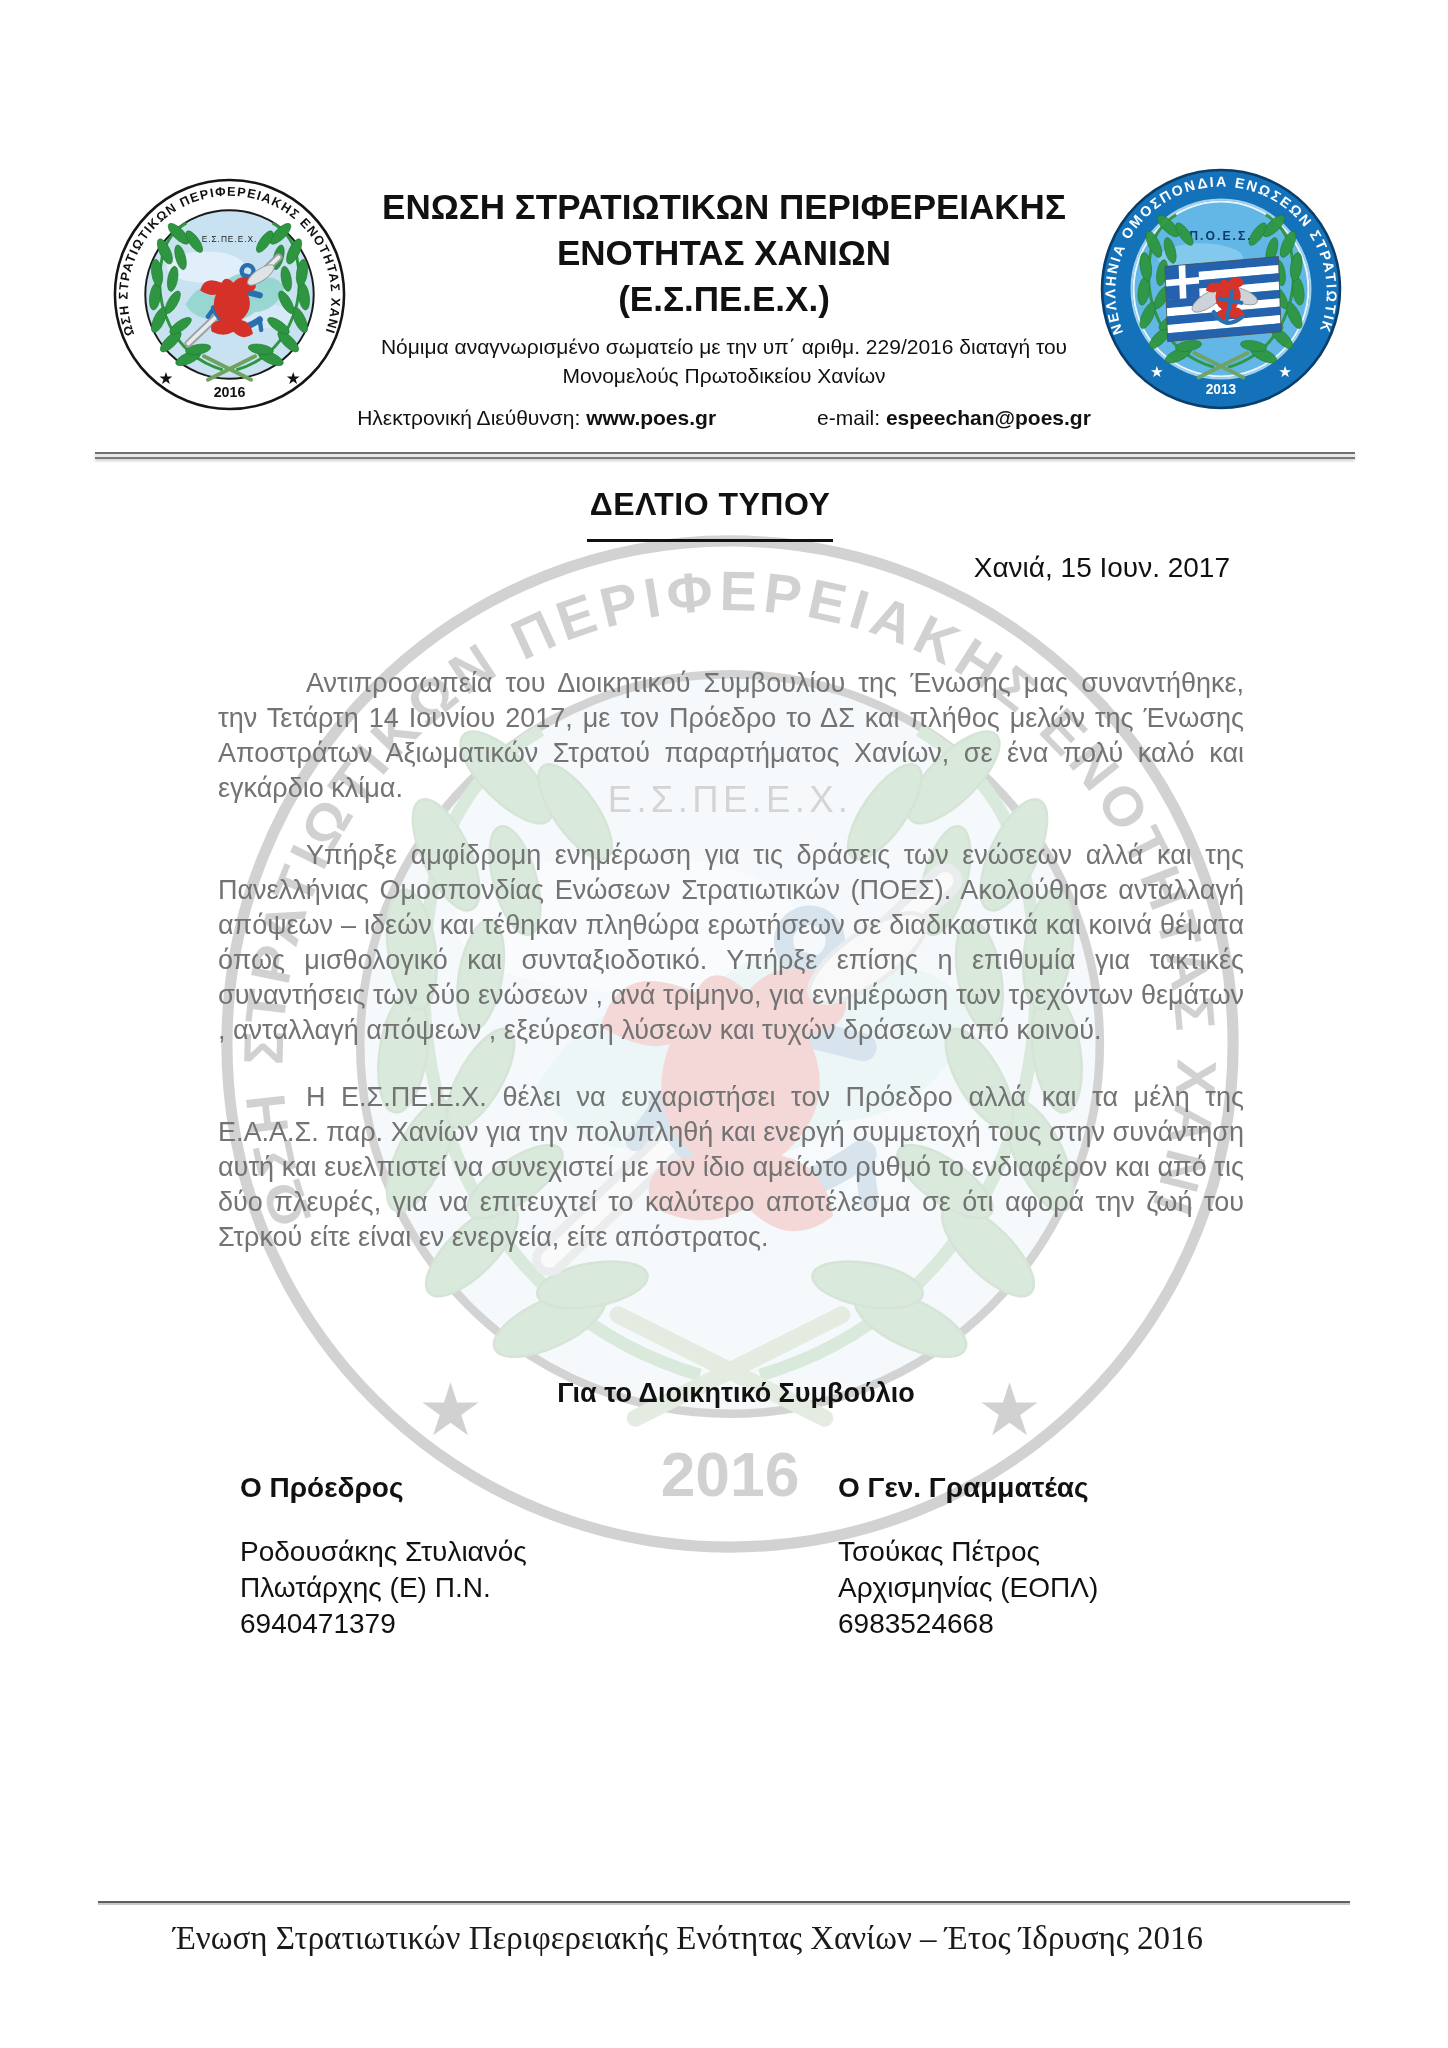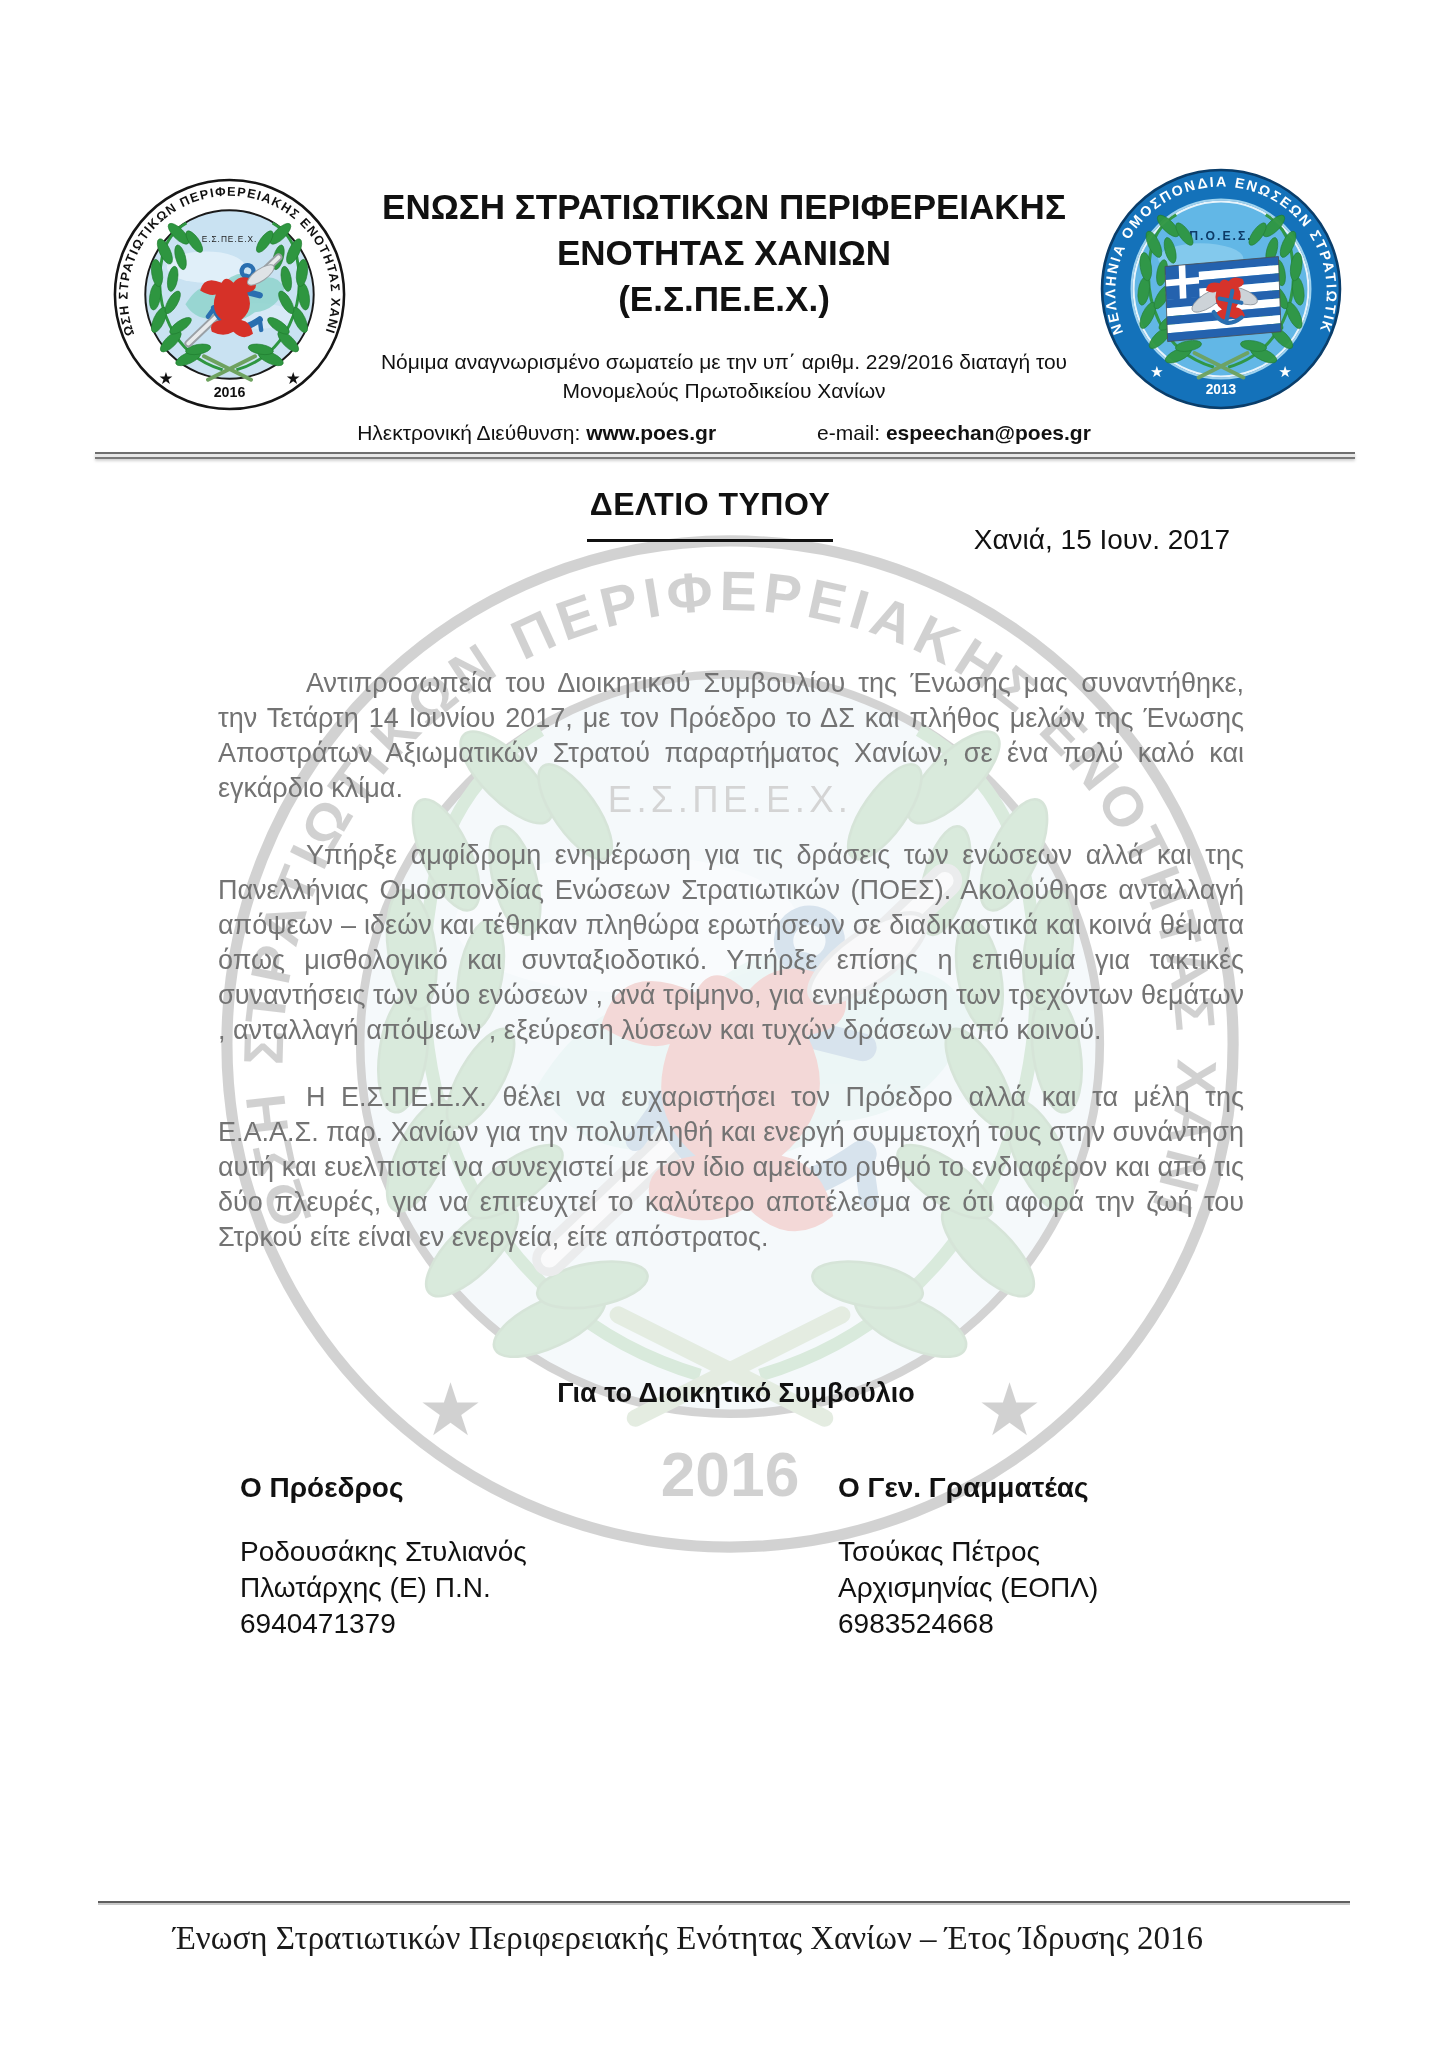--- a/index.html
+++ b/index.html
@@ -8,35 +8,35 @@
     background:#ffffff; overflow:hidden;
     font-family:"Liberation Sans", sans-serif; color:#111;
   }
   .abs{position:absolute;}
   
   .logo-left{left:112px; top:177px; width:235px; height:235px;}
   .logo-right{left:1099px; top:167px; width:244px; height:244px;}
   .header-center{left:354px; top:184px; width:740px; text-align:center; z-index:2;}
   .org-title{font-size:35px; font-weight:bold; line-height:46px; letter-spacing:0;}
   .org-abbr{font-size:35px; font-weight:bold; line-height:46px;}
-  .org-subtitle{margin:25px auto 0; width:720px; font-size:21px; line-height:29px;}
+  .org-subtitle{margin:10px auto 0; width:720px; font-size:21px; line-height:29px;}
   .contact-row{margin-top:16px; display:flex; justify-content:center; gap:101px; font-size:21px;}
   .contact-row b{font-weight:bold;}
   .rule{
     left:95px; top:452px; width:1260px; height:3px; background:#e8e8e8;
     border-top:2px solid #6f6f6f; border-bottom:2px solid #7a7a7a;
     box-shadow:0 2px 3px rgba(0,0,0,.18); z-index:2;
   }
   
   .press-heading-wrap{left:0; right:0; top:486px; text-align:center; transform:translateX(-14px); z-index:2;}
   .press-heading{
     display:inline-block; font-size:32px; font-weight:bold;
     border-bottom:3px solid #111; padding:0 3px 16px 3px; letter-spacing:.5px;
   }
-  .dateline{left:930px; top:524px; width:300px; text-align:right; font-size:28px; z-index:2;}
+  .dateline{left:930px; top:552px; width:300px; text-align:right; font-size:28px; z-index:2;}
   .bodytext{left:218px; top:666px; width:1026px; z-index:2;}
   .bodytext p{
     margin:0 0 32px 0; font-size:27px; line-height:35px;
     text-align:justify; text-indent:88px; color:#737373;
   }
   
   .sig-heading{left:0; right:0; top:1378px; text-align:center; transform:translateX(12px);
     font-size:27px; font-weight:bold; z-index:2;}
   .sig-col{top:1472px; width:380px; text-align:left; z-index:2;}
   .sig-col.left{left:240px;}

